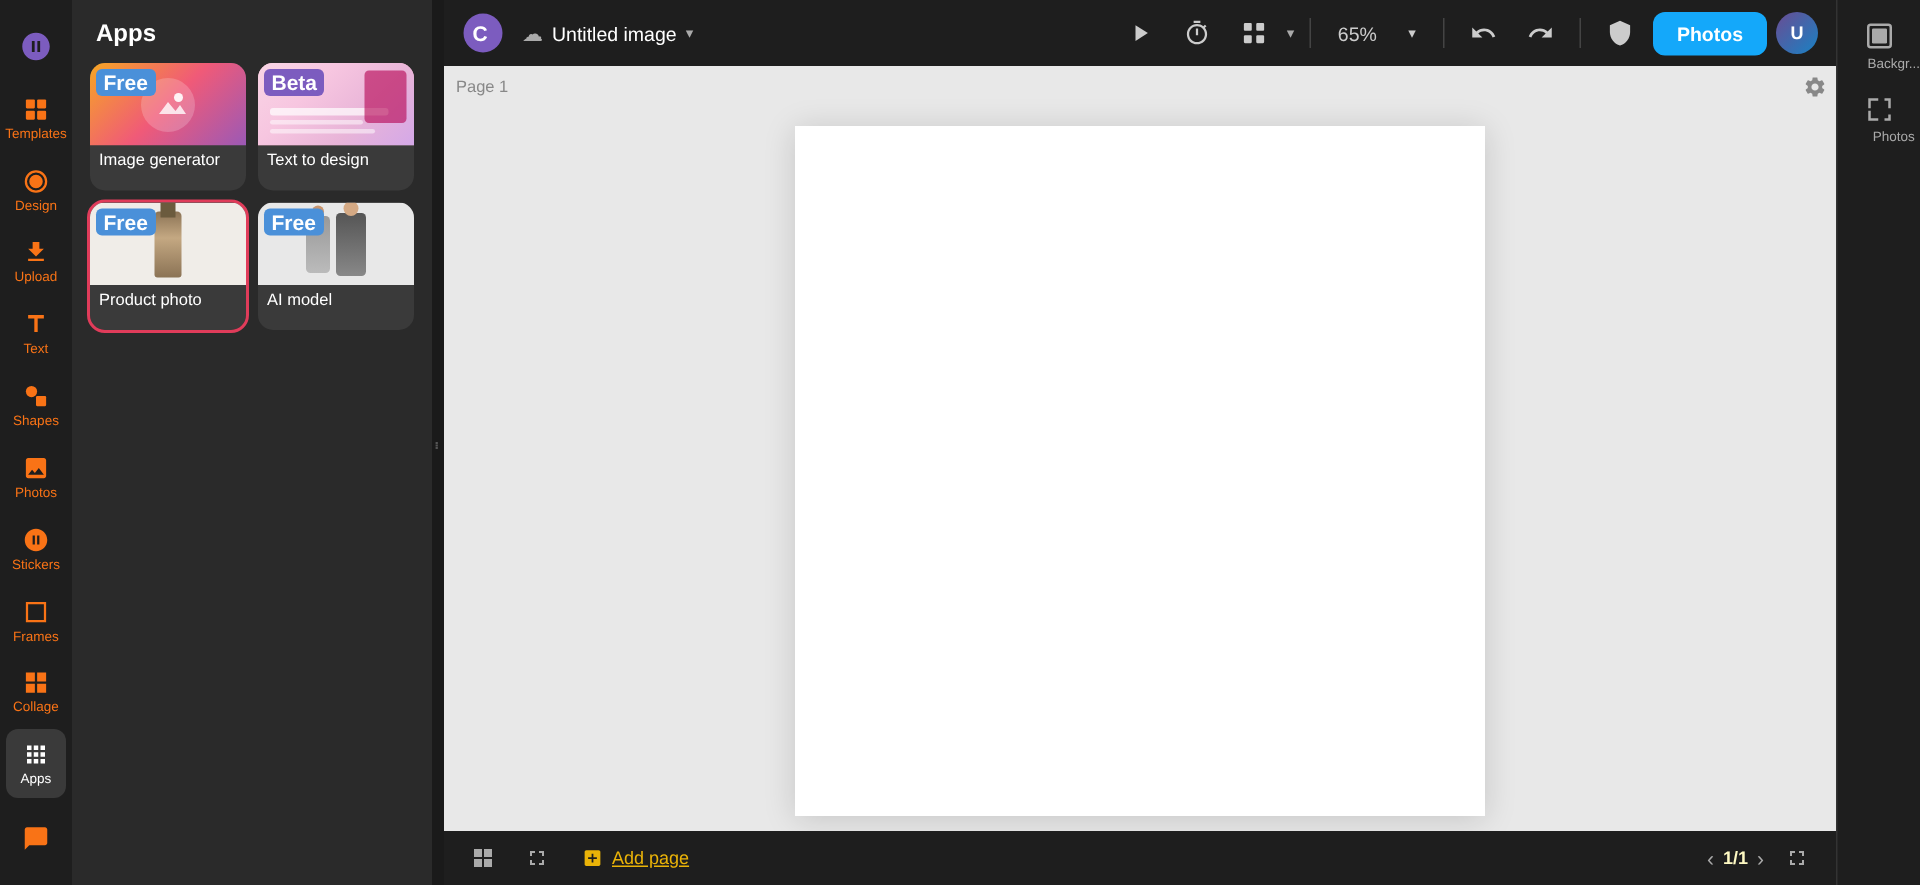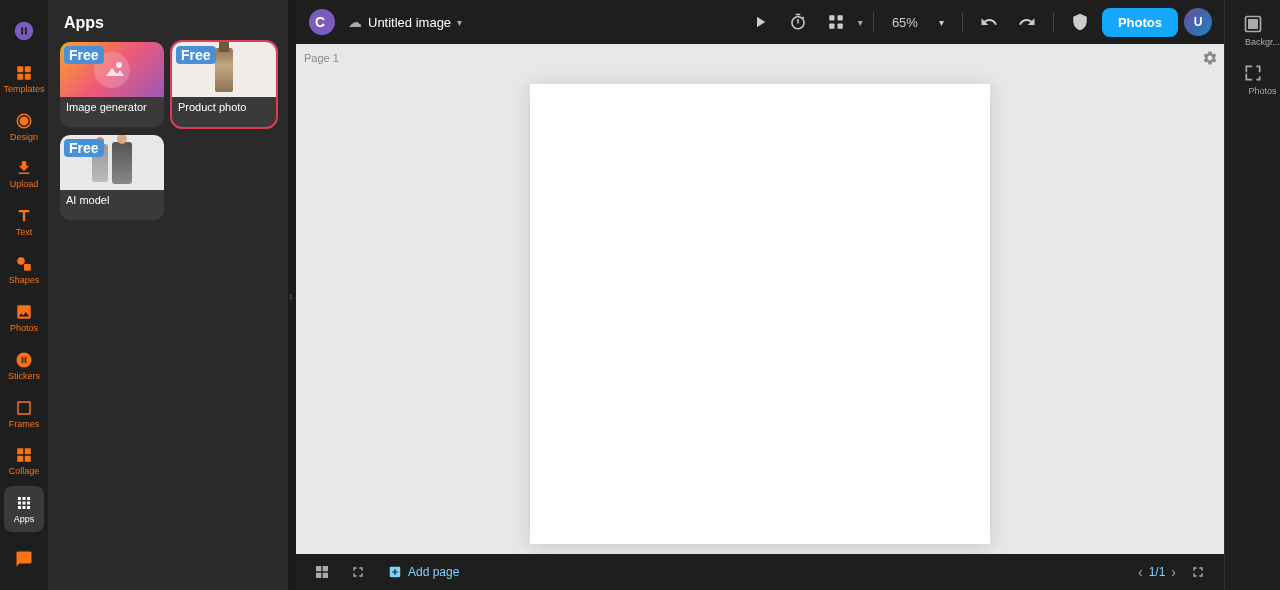--- a/index.html
+++ b/index.html
@@ -264,32 +264,32 @@
     .bottom-btn {
       width: 28px; height: 28px;
       background: transparent; border: none;
       cursor: pointer; border-radius: 4px;
       display: flex; align-items: center; justify-content: center;
       color: #aaa;
     }
     .add-page-btn {
       display: flex; align-items: center; gap: 6px;
       background: transparent; border: none; cursor: pointer;
-      color: #7dd3fc; font-size: 12px; padding: 4px 8px; border-radius: 4px;
+      color: #eab308; font-size: 12px; padding: 4px 8px; border-radius: 4px; text-decoration: underline;
     }
     .bottom-spacer { flex: 1; }
     .page-nav {
       display: flex; align-items: center; gap: 6px;
       color: #aaa;
     }
     .page-nav-btn {
       background: transparent; border: none;
       color: #aaa; cursor: pointer; font-size: 14px;
     }
-    .page-counter { font-size: 12px; color: #7dd3fc; }
+    .page-counter { font-size: 12px; color: #fef9c3; font-weight: bold; }
 
     
     .right-panel {
       width: 56px;
       background: #1e1e1e;
       display: flex;
       flex-direction: column;
       align-items: center;
       padding: 8px 0;
       gap: 4px;
@@ -411,20 +411,35 @@
           <svg width="40" height="40" viewBox="0 0 40 40" fill="none">
             <circle cx="20" cy="20" r="18" fill="rgba(255,255,255,0.2)"></circle>
             <path d="M14 26l6-8 5 6 3-4 4 6H14z" fill="rgba(255,255,255,0.8)"></path>
             <circle cx="27" cy="15" r="3" fill="rgba(255,255,255,0.9)"></circle>
           </svg>
         </div>
       </div>
       <div class="app-card-label">Image generator</div>
     </div>
 
+    <div class="app-card">
+      <div class="badge badge-beta">Beta</div>
+      <div class="app-card-image">
+        <div class="text-design-bg">
+          <div style="position:absolute;top:0;left:0;right:0;bottom:0;background:linear-gradient(135deg,#f9d5e5,#f7c6e0,#e8b4d8,#d4a8e8);"></div>
+          <div style="position:absolute;top:8px;left:8px;right:8px;bottom:4px;display:flex;flex-direction:column;justify-content:flex-end;gap:3px;padding-bottom:4px;">
+            <div style="background:rgba(255,255,255,0.7);border-radius:2px;height:5px;width:90%;"></div>
+            <div style="background:rgba(255,255,255,0.5);border-radius:2px;height:3px;width:70%;"></div>
+            <div style="background:rgba(255,255,255,0.5);border-radius:2px;height:3px;width:80%;"></div>
+          </div>
+          <div style="position:absolute;top:5px;right:5px;width:28px;height:35px;background:rgba(180,0,80,0.6);border-radius:3px;"></div>
+        </div>
+      </div>
+      <div class="app-card-label">Text to design</div>
+    </div>
 
     <div class="app-card selected">
       <div class="badge badge-free">Free</div>
       <div class="app-card-image">
         <div class="product-bg">
           <div class="bottle-shape"></div>
         </div>
       </div>
       <div class="app-card-label">Product photo</div>
     </div>

